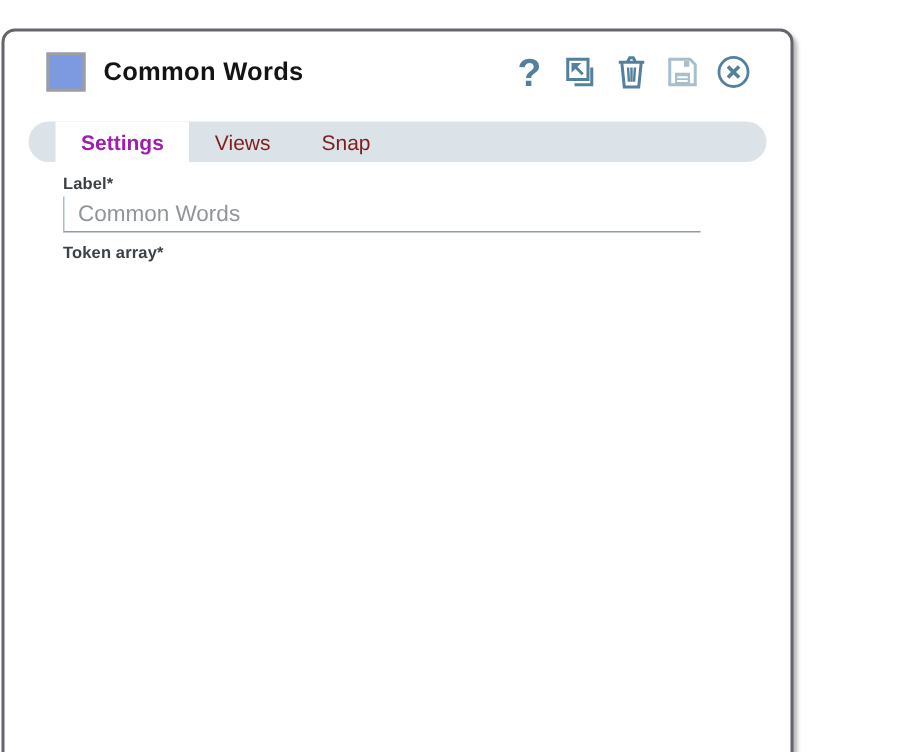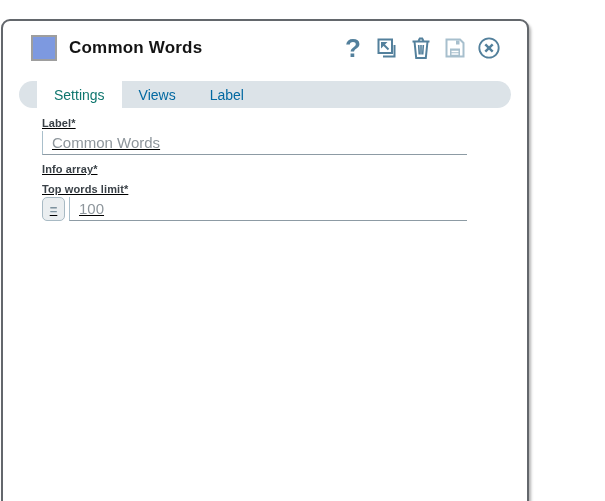--- a/index.html
+++ b/index.html
@@ -40,31 +40,31 @@
     background: #dce3e8;
     border-radius: 14px;
     display: flex; align-items: stretch;
     overflow: hidden;
   }
   .tab-cap { width: 18px; flex: 0 0 auto; }
   .tab {
     display: flex; align-items: center;
     padding: 0 17px;
     font-size: 14px;
-    color: #0369a1;
+    color: #7f1d1d;
     cursor: pointer;
   }
   .tab.active {
     background: #ffffff;
-    color: #0f766e;
-    font-weight: normal;
+    color: #a21caf;
+    font-weight: bold;
     text-align: center;
   }
   
-  .form { padding: 9px 60px 0 39px; text-decoration: underline; }
+  .form { padding: 9px 60px 0 39px; }
   .field { margin-bottom: 8px; }
   .field-label {
     font-size: 11px; font-weight: bold; color: #3a4147;
     margin-bottom: 2px; letter-spacing: 0.1px;
   }
   .input-line {
     position: relative;
     height: 24px;
     border-left: 1px solid #a9bfcb;
     border-bottom: 1px solid #8d9ba4;
@@ -152,46 +152,35 @@
 
   <div class="tabbar">
     <div class="tab-cap"></div>
     <div class="tab active">
       <span>Settings</span>
     </div>
     <div class="tab">
       <span>Views</span>
     </div>
     <div class="tab">
-      <span>Label</span>
+      <span>Snap</span>
     </div>
   </div>
 
   <div class="form">
 
     <div class="field">
       <div class="field-label">Label*</div>
       <div class="input-line">
         <span>Common Words</span>
       </div>
     </div>
 
     <div class="field">
-      <div class="field-label">Info array*</div>
+      <div class="field-label">Token array*</div>
     </div>
 
-    <div class="field">
-      <div class="field-label">Top words limit*</div>
-      <div class="row">
-        <div class="expr-btn">
-          <span>=</span>
-        </div>
-        <div class="input-line">
-          <span>100</span>
-        </div>
-      </div>
-    </div>
 
     <div class="field">
     </div>
 
   </div>
 </div>
 
 </body></html>

